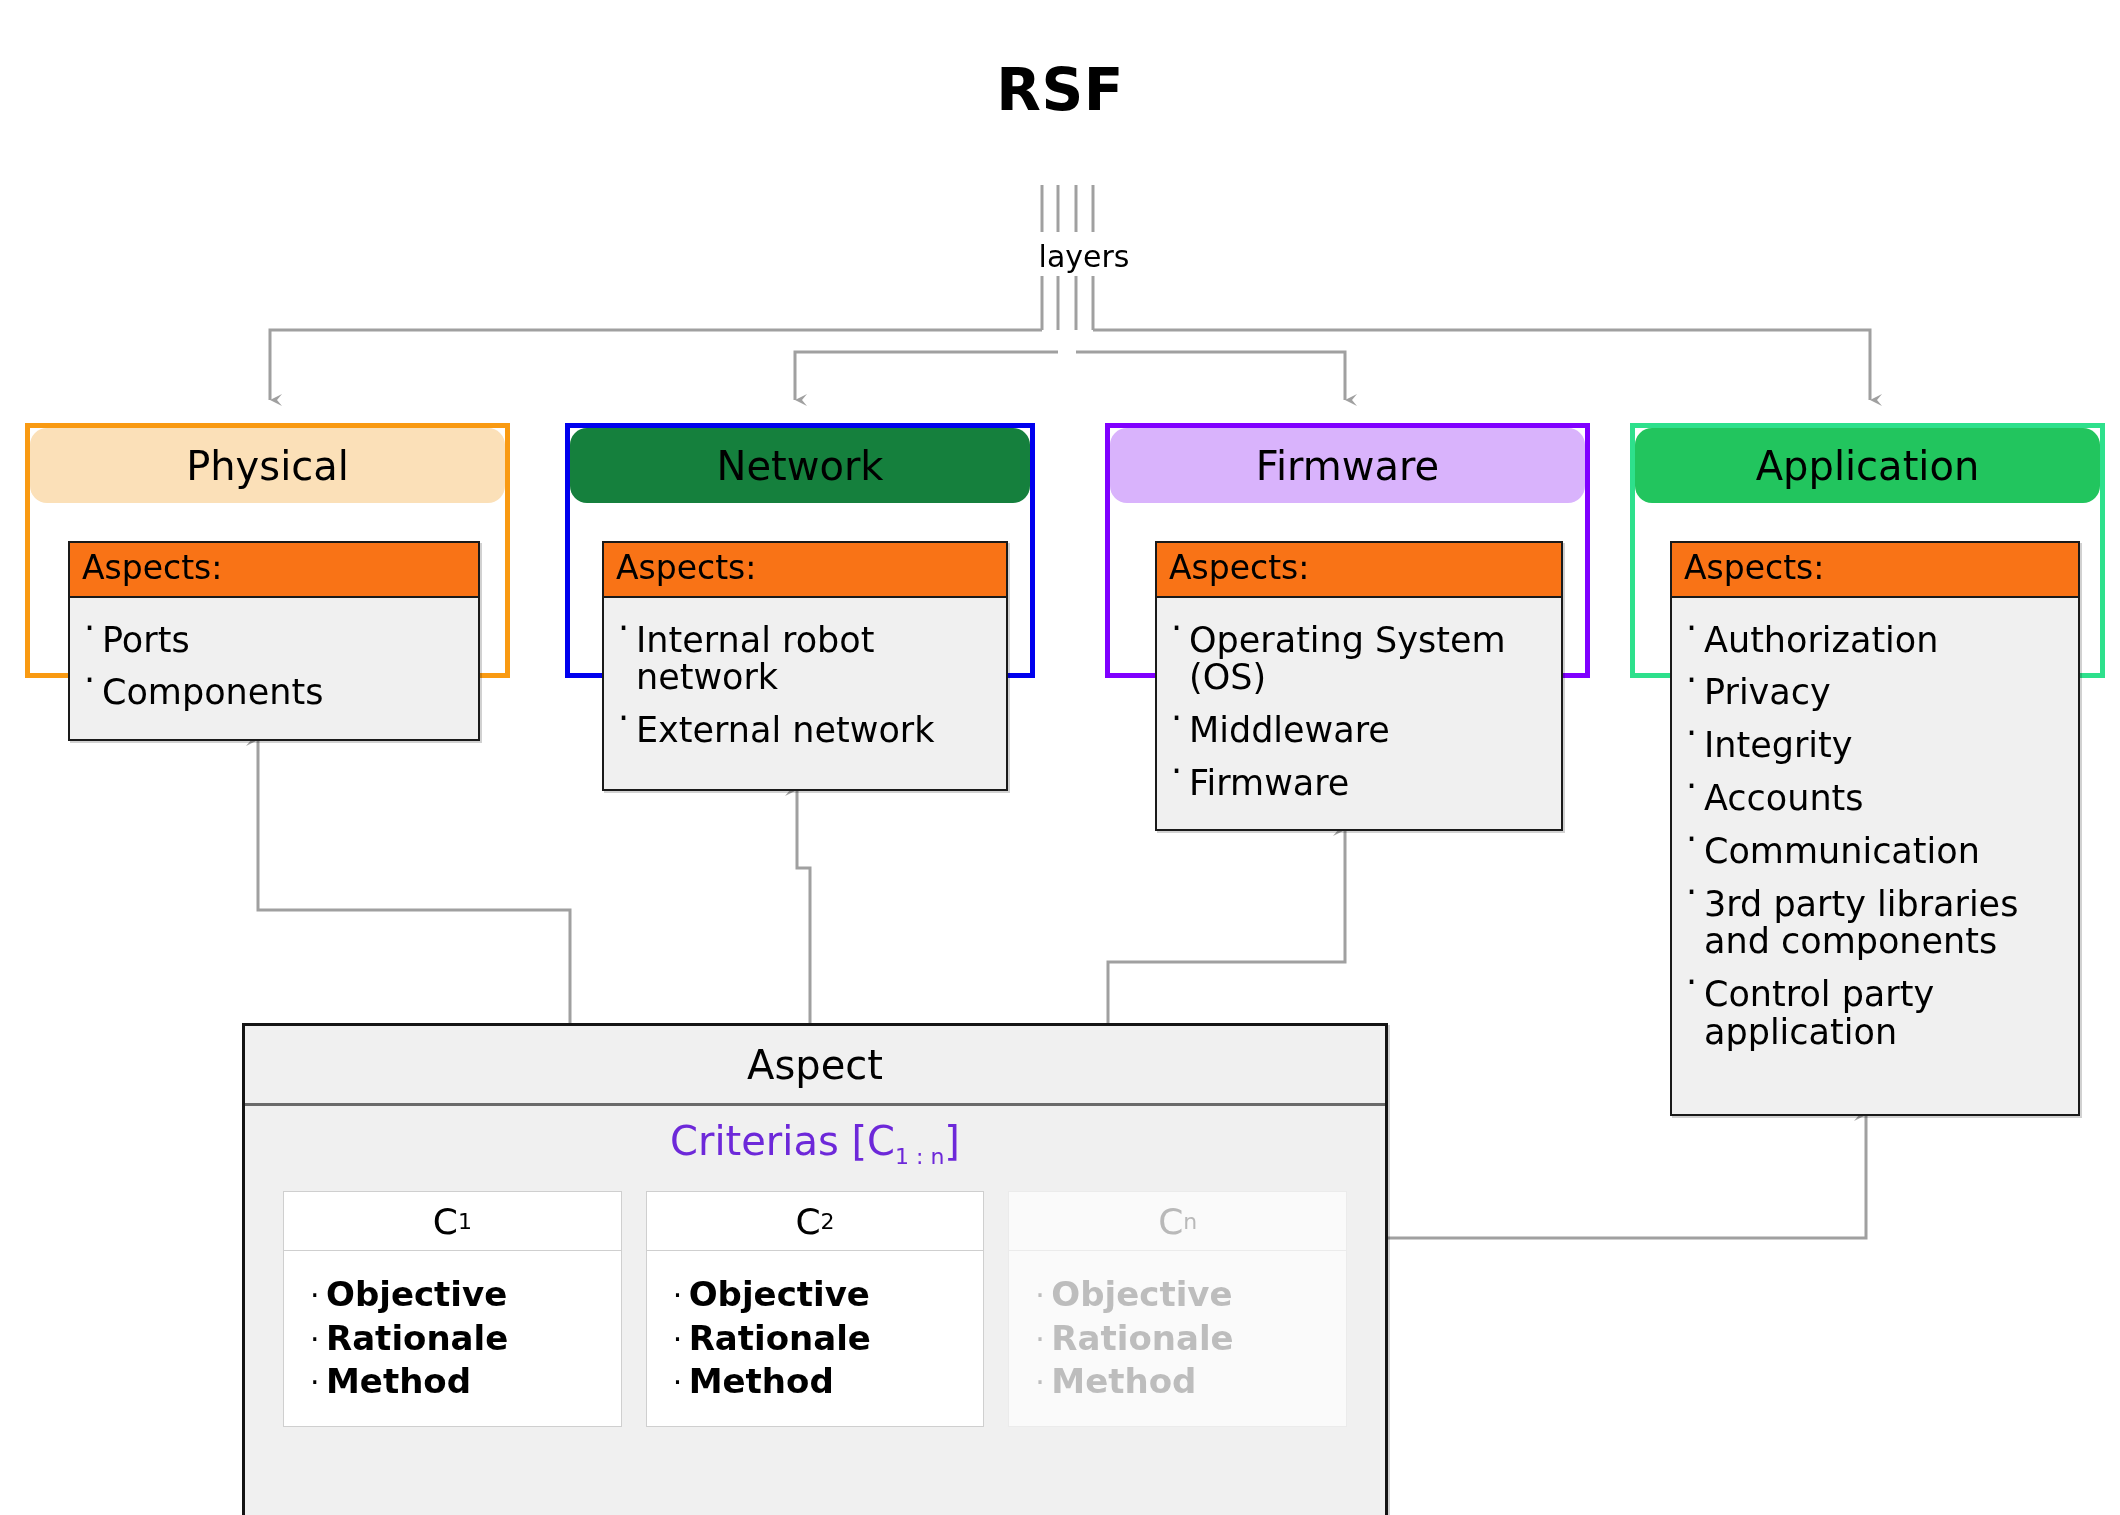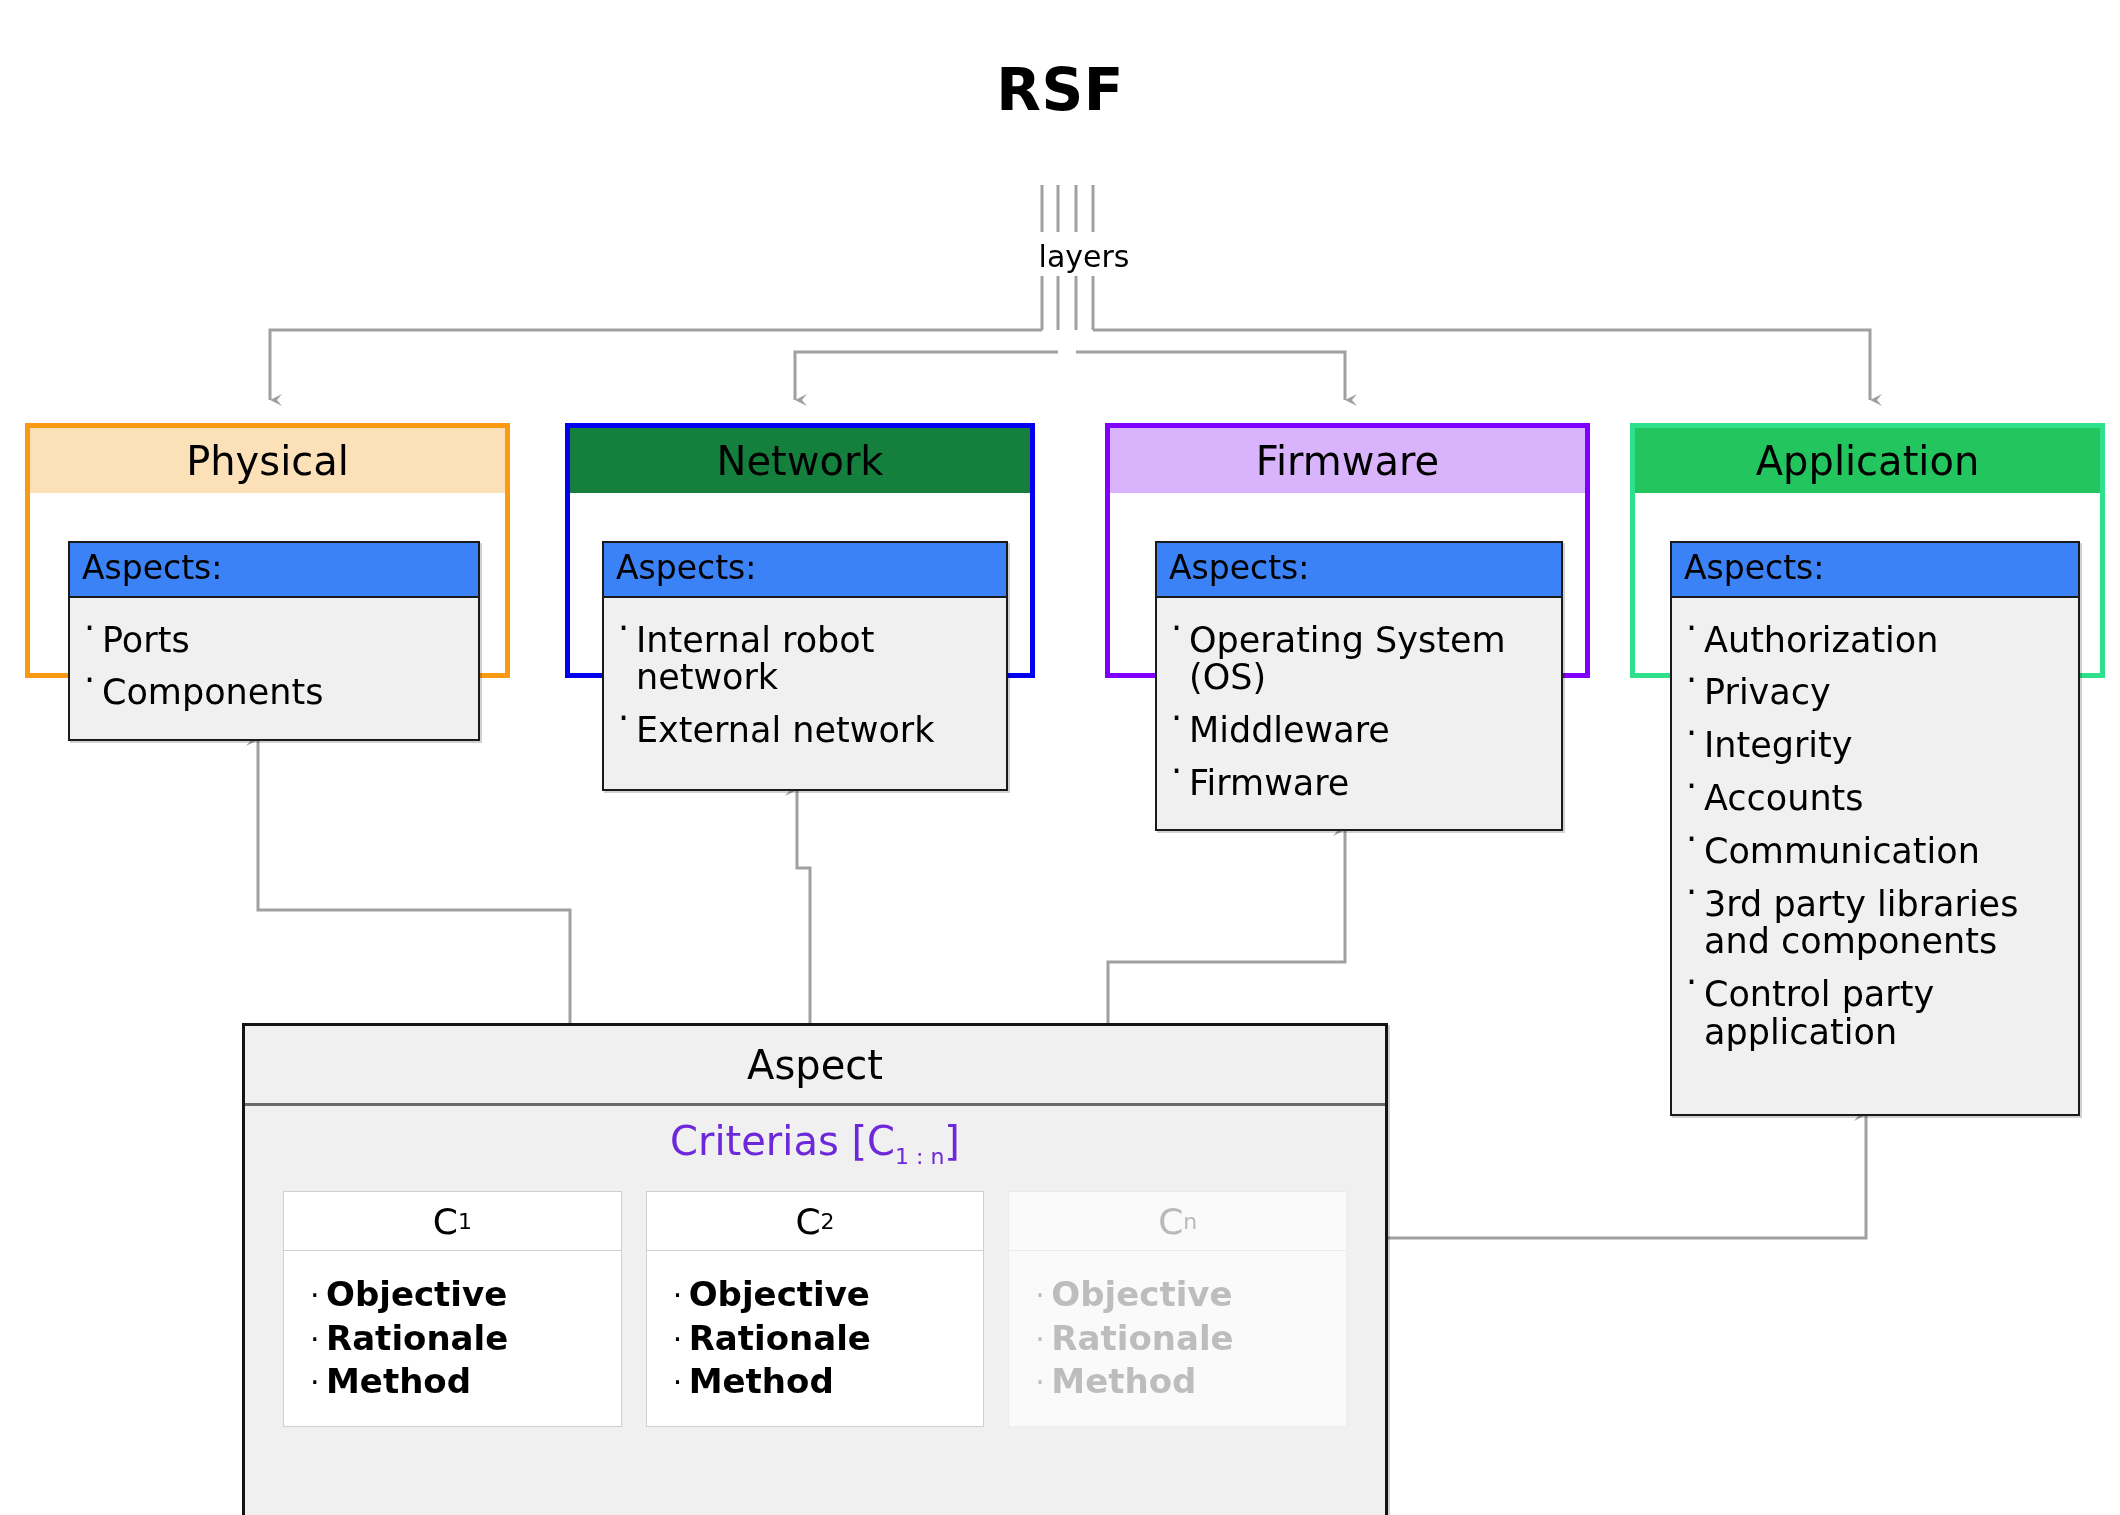--- a/index.html
+++ b/index.html
@@ -60,40 +60,41 @@
 
   
   .layer {
     position: absolute;
     box-sizing: border-box;
     border-width: 5px;
     border-style: solid;
     background: #ffffff;
   }
   .layer-head {
-    height: 65px;
+    height: 75px;
     display: flex;
     align-items: center;
     justify-content: center;
     font-size: 40px;
     color: #000000;
+    border-radius: 17px;
   }
   .layer-body { height: 100%; }
 
   
   .aspects {
     position: absolute;
     box-sizing: border-box;
     border: 2px solid #1a1a1a;
     background: #f0f0f0;
     box-shadow: 2px 2px 0 rgba(0,0,0,0.18);
   }
   .aspects-head {
     box-sizing: border-box;
-    background: #3b82f6;
+    background: #f97316;
     border-bottom: 2px solid #1a1a1a;
     font-size: 33px;
     color: #000000;
     padding: 8px 12px 10px 12px;
     line-height: 1.05;
   }
   .aspects-list {
     list-style: none;
     margin: 0;
     padding: 12px 14px 14px 14px;

